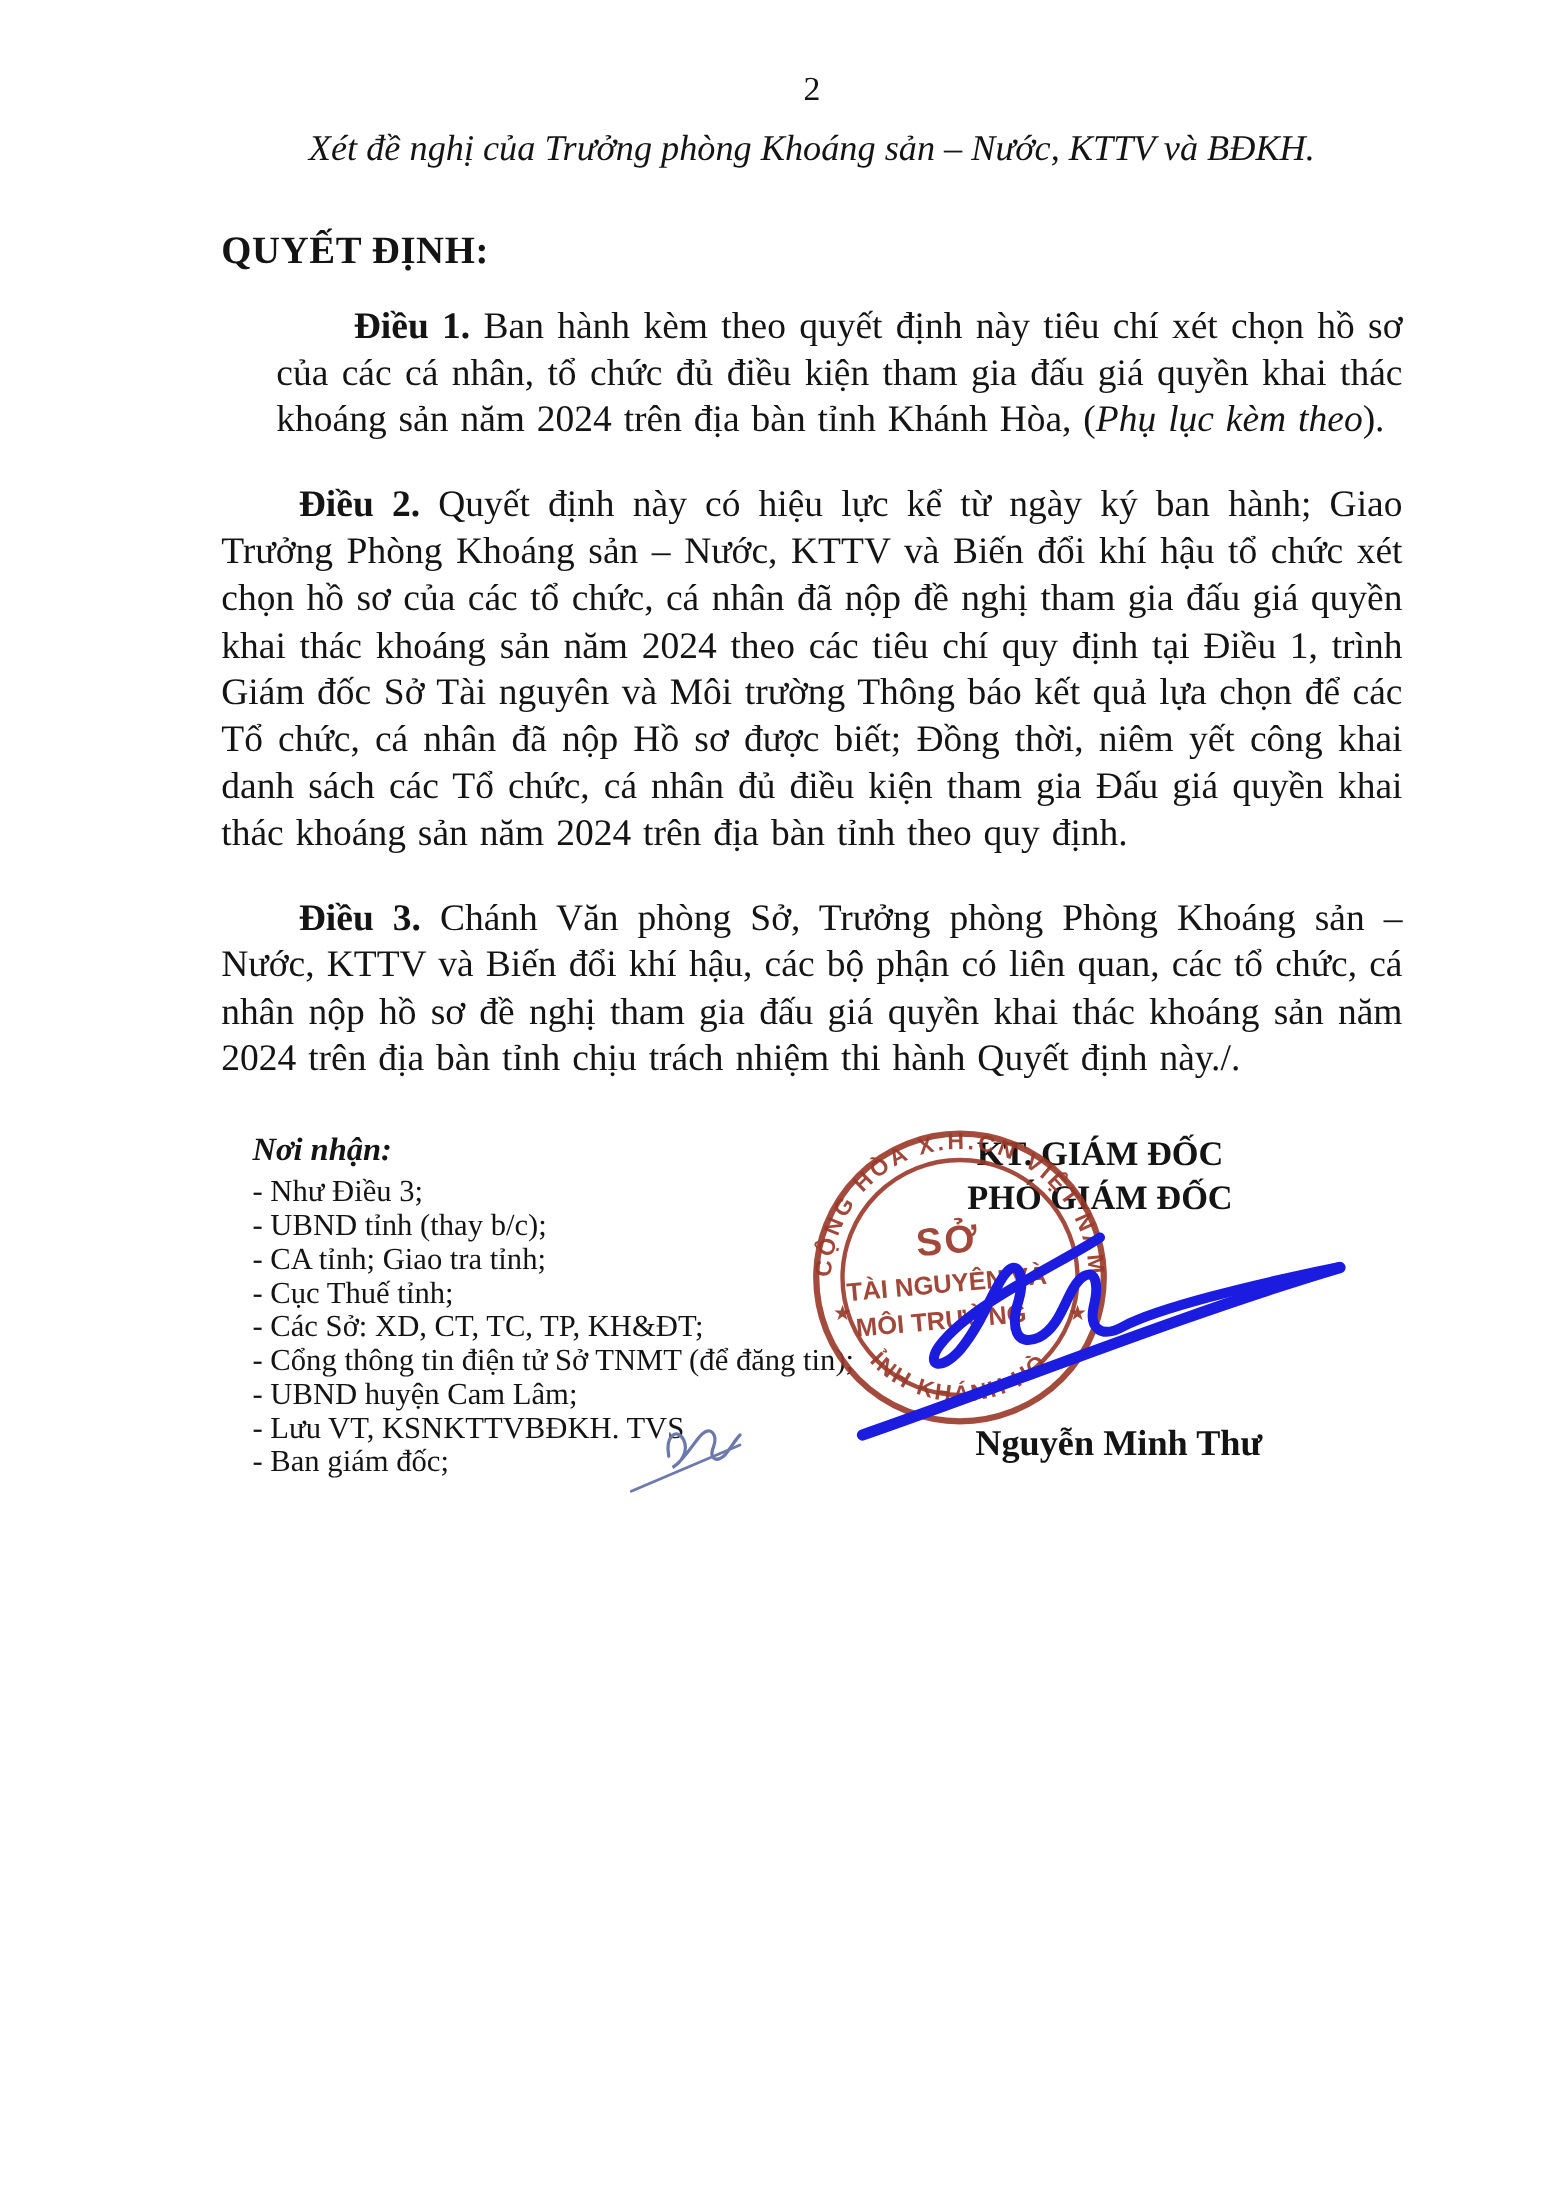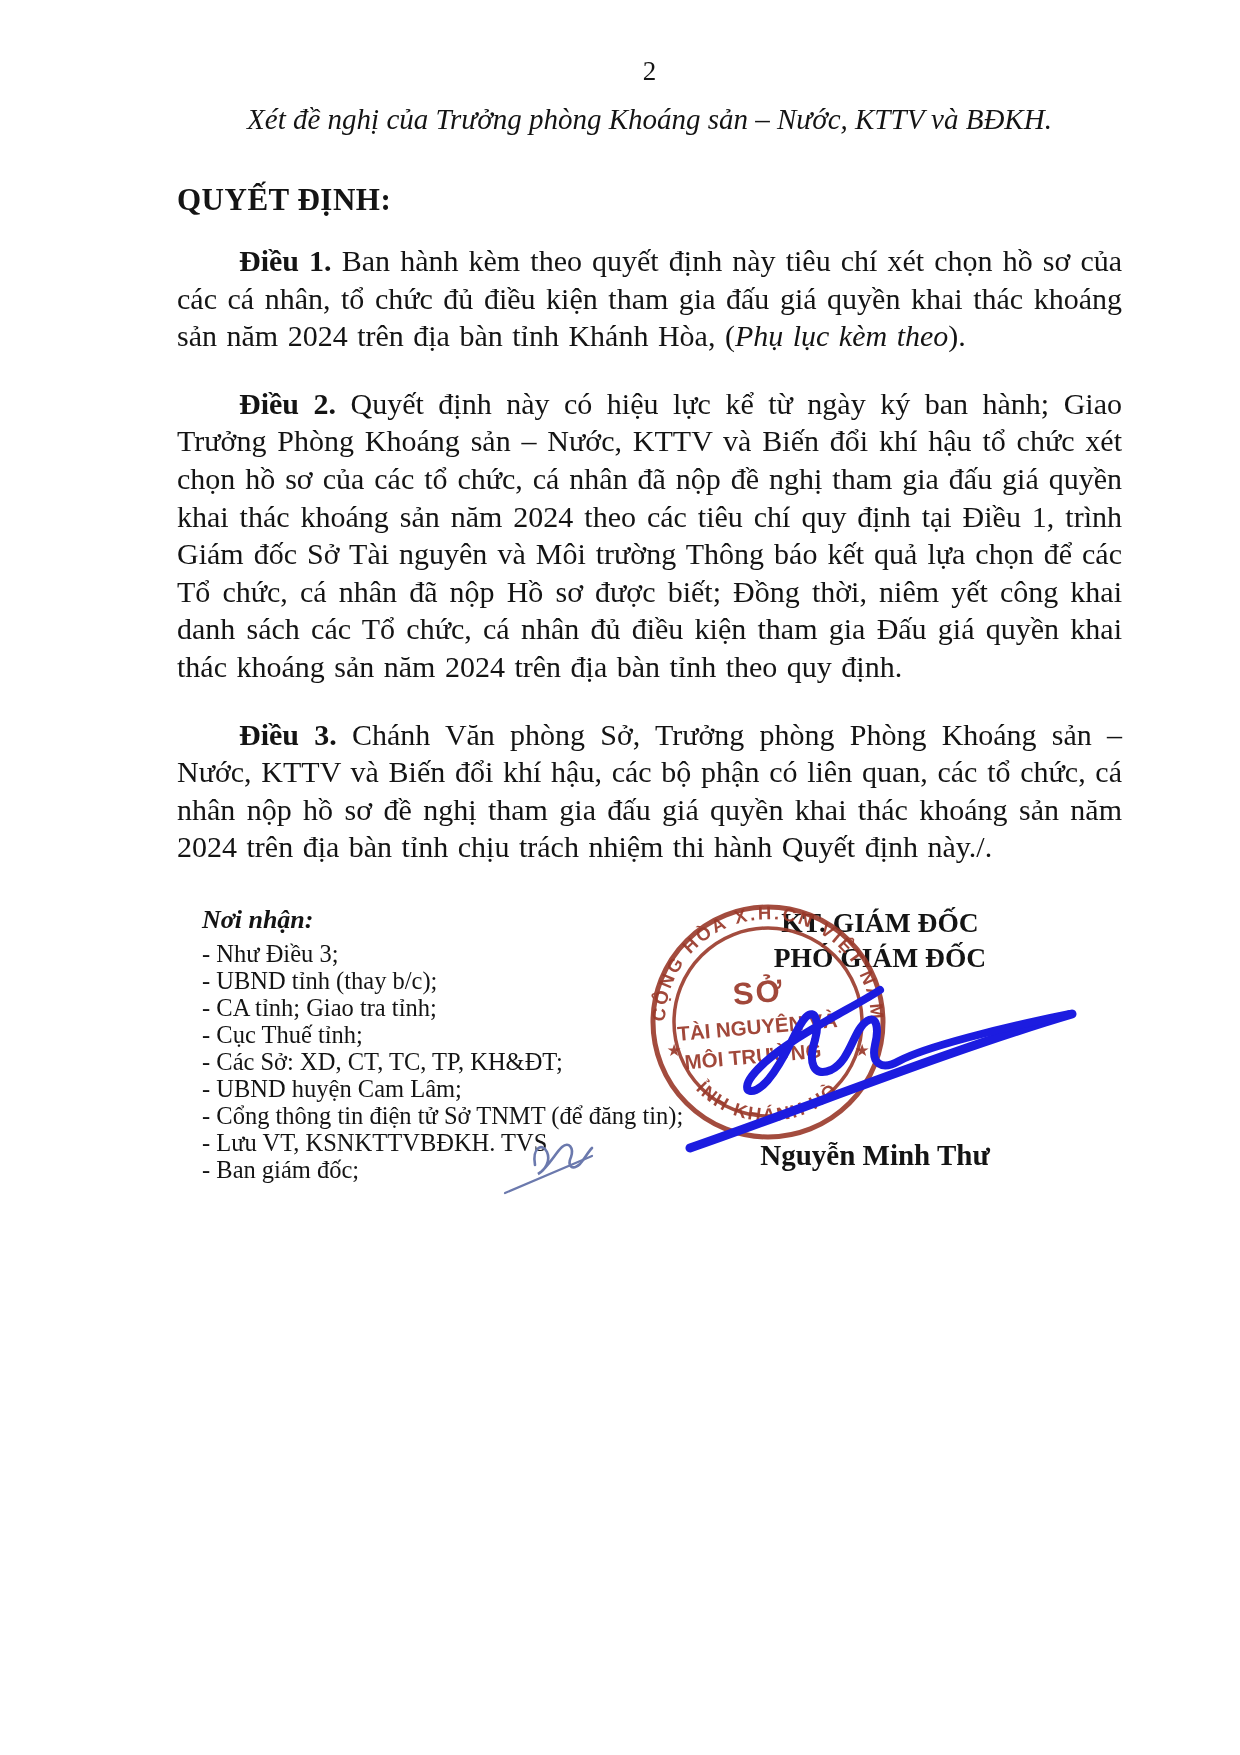--- a/index.html
+++ b/index.html
@@ -14,34 +14,34 @@
   .content{margin:0 118px 0 177px;}
   .page-num{padding-top:56px;text-align:center;font-size:27px;}
   .preamble{margin-top:16px;text-align:center;font-size:29px;font-style:italic;}
   .doc-title{margin-top:46px;text-align:left;font-size:31px;font-weight:bold;letter-spacing:.5px;}
   .article{
     margin-top:14px;
     font-size:30px;line-height:37.6px;
     text-align:justify;text-indent:62px;
     word-spacing:2px;
   }
-  .article:first-of-type{margin-top:24px;}
+  .article:first-of-type{margin-top:24px;margin-left:44px;}
   .article b{font-weight:bold;}
   .article .it{font-style:italic;}
   .recipients{
     position:absolute;left:202px;top:906px;
     font-size:24.5px;line-height:27px;
   }
   .recipients-heading{font-size:26px;font-weight:bold;font-style:italic;margin-bottom:7px;}
   .authority{
     position:absolute;left:660px;top:906px;width:440px;
     text-align:center;font-weight:bold;font-size:27.5px;line-height:34.5px;
   }
   .signer-name{
-    position:absolute;left:660px;top:1139px;width:430px;
+    position:absolute;left:680px;top:1139px;width:430px;
     text-align:center;font-weight:bold;font-size:29px;
   }
   .stamp-svg{position:absolute;left:648px;top:900px;}
   .ink-svg{position:absolute;left:430px;top:890px;}
   .stamp-sans{font-family:"Liberation Sans","DejaVu Sans",sans-serif;}
 </style>
 </head>
 <body>
 
 <div class="page">
@@ -57,22 +57,22 @@
     <p class="article"><b>Điều 3.</b><span> Chánh Văn phòng Sở, Trưởng phòng Phòng Khoáng sản – Nước, KTTV và Biến đổi khí hậu, các bộ phận có liên quan, các tổ chức, cá nhân nộp hồ sơ đề nghị tham gia đấu giá quyền khai thác khoáng sản năm 2024 trên địa bàn tỉnh chịu trách nhiệm thi hành Quyết định này./.</span></p>
   </div>
 
   <div class="recipients">
     <div class="recipients-heading">Nơi nhận:</div>
     <div>- Như Điều 3;</div>
     <div>- UBND tỉnh (thay b/c);</div>
     <div>- CA tỉnh; Giao tra tỉnh;</div>
     <div>- Cục Thuế tỉnh;</div>
     <div>- Các Sở: XD, CT, TC, TP, KH&amp;ĐT;</div>
+    <div>- Cổng thông tin điện tử Sở TNMT (để đăng tin);</div>
     <div>- UBND huyện Cam Lâm;</div>
-    <div>- Cổng thông tin điện tử Sở TNMT (để đăng tin);</div>
     <div>-  Lưu VT, KSNKTTVBĐKH. TVS</div>
     <div>- Ban giám đốc;</div>
   </div>
 
   <div class="authority">
     <div>KT. GIÁM ĐỐC</div>
     <div>PHÓ GIÁM ĐỐC</div>
   </div>
 
   <svg class="stamp-svg" width="240" height="250" viewBox="0 0 240 250">

